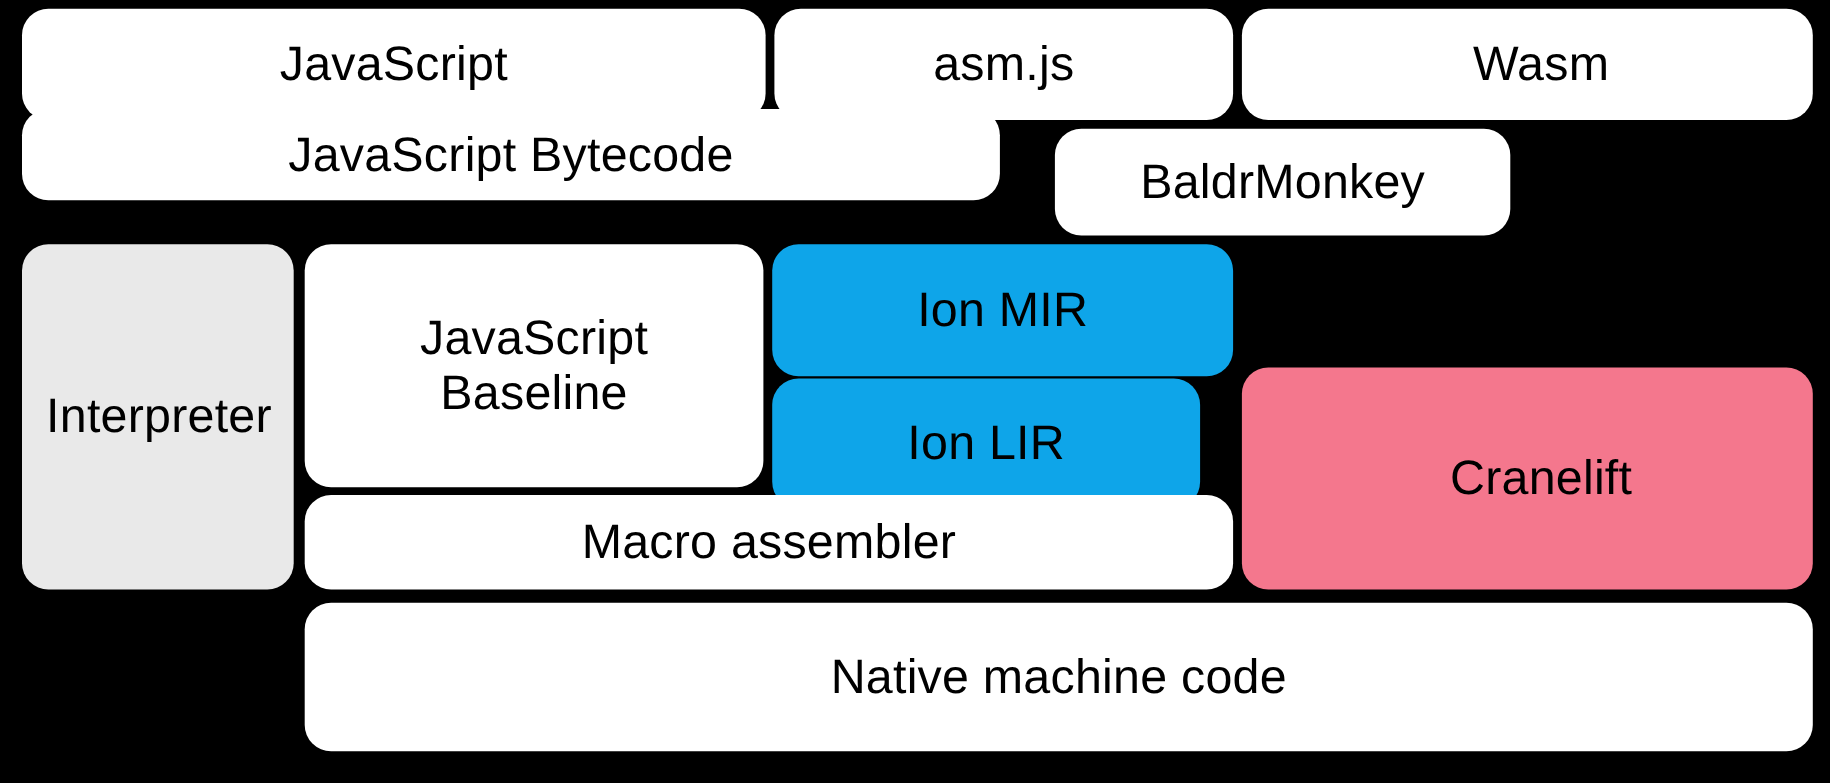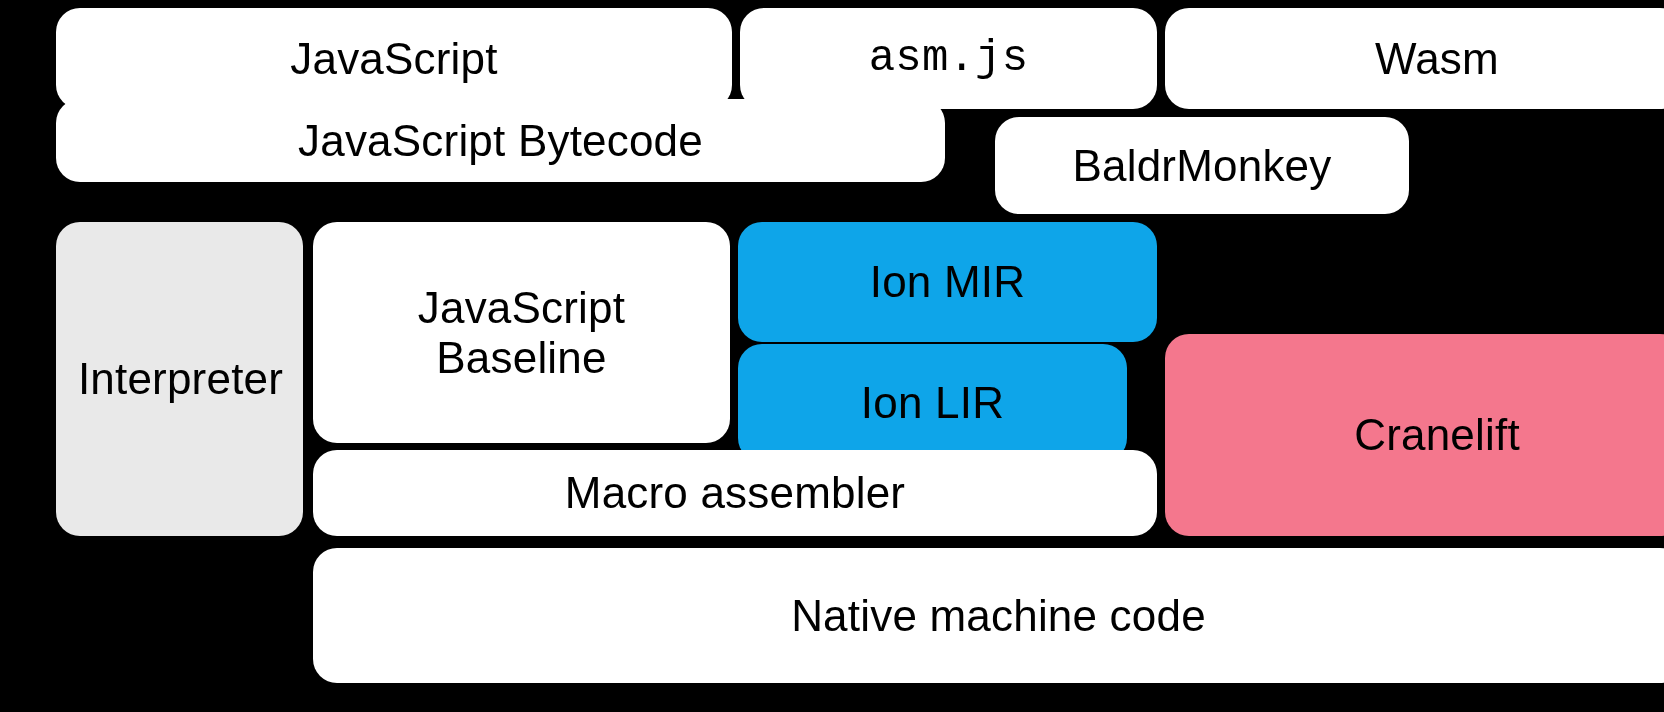--- a/index.html
+++ b/index.html
@@ -24,36 +24,35 @@
     justify-content: center;
     text-align: center;
     border-radius: 24px;
     color: #000000;
     font-size: 44px;
     font-weight: 400;
     line-height: 1.12;
     letter-spacing: 0.2px;
     white-space: pre-line;
     padding: 0 10px;
-    margin-left: 36px;
   }
   .fill-white { background: #ffffff; }
   .fill-grey  { background: #e9e9e9; padding-left: 12px; }
   .fill-green { background: #6fc council; }
   .fill-green { background: #0ea5e9; }
   .fill-pink  { background: #f4778d; padding-left: 35px; }
 </style>
 </head>
 <body>
 
 <div id="stage">
 
   <div class="node fill-white" style="left:20px;  top:8px;   width:676px;  height:101px;">JavaScript</div>
 
-  <div class="node fill-white" style="left:704px; top:8px;   width:417px;  height:101px;font-family:Liberation Mono, monospace;">asm.js</div>
+  <div class="node fill-white" style="left:704px; top:8px;   width:417px;  height:101px;">asm.js</div>
 
   <div class="node fill-white" style="left:1129px;top:8px;   width:519px;  height:101px;padding-left:35px;">Wasm</div>
 
   <div class="node fill-white" style="left:20px;  top:99px; width:889px;  height:83px;">JavaScript Bytecode</div>
 
   <div class="node fill-white" style="left:959px; top:117px; width:414px;  height:97px;">BaldrMonkey</div>
 
   <div class="node fill-grey" style="left:20px;  top:222px; width:247px;  height:314px;">Interpreter</div>
 
   <div class="node fill-white" style="left:277px; top:222px; width:417px;  height:221px;">JavaScript

